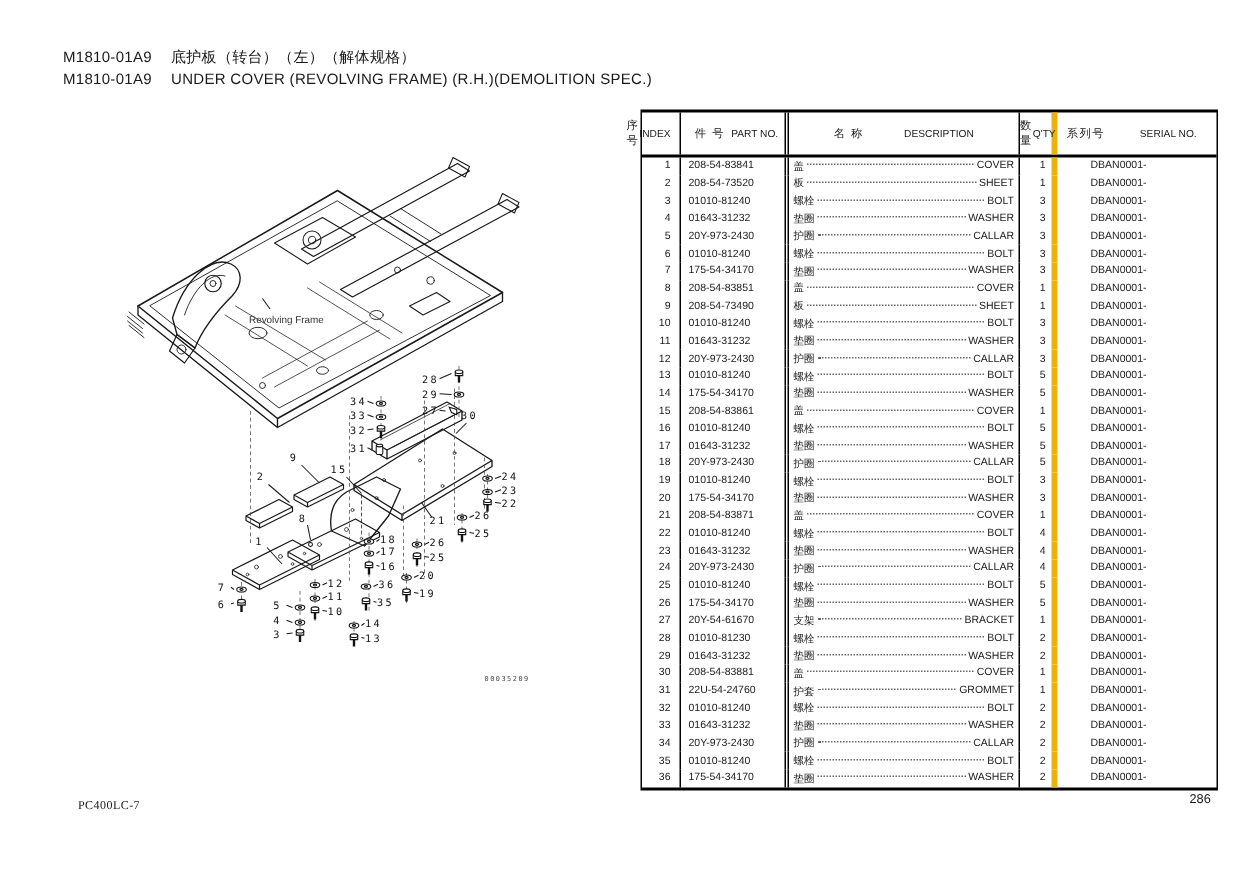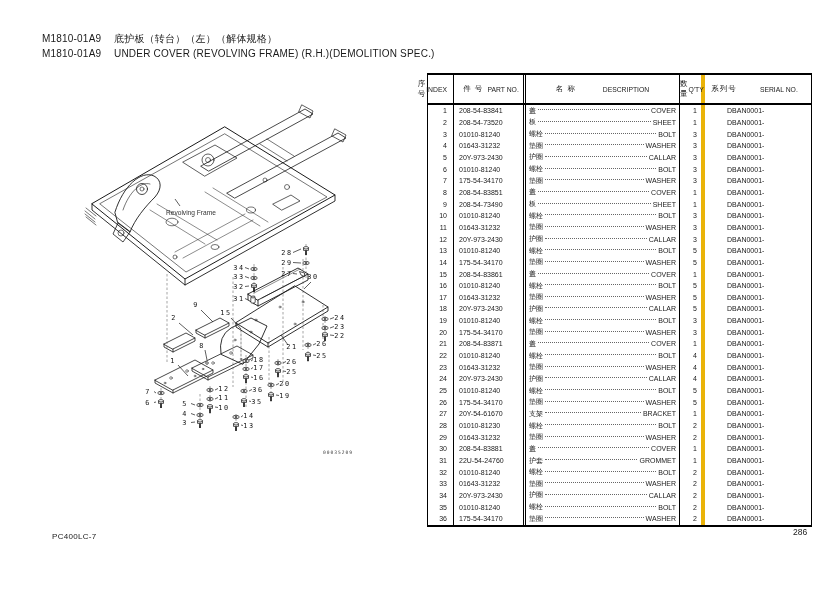--- a/index.html
+++ b/index.html
@@ -37,21 +37,21 @@
         overflow:hidden;white-space:nowrap;}
   .c-idx{width:26px;justify-content:flex-end;padding-right:6px;border-right:1px solid #000;}
   .c-part{width:72px;padding-left:5px;border-right:3px double #000;}
   .c-desc{width:154px;padding:0 3px;border-right:1px solid #000;}
   .c-qty{width:25px;justify-content:flex-end;padding-right:4px;border-right:4px solid #eab308;}
   .c-ser{width:99px;padding-left:22px;}
   .dcn{font-size:7px;}
   .den{font-size:7px;}
   .dots{flex:1;border-bottom:1px dotted #666;margin:0 2px 2px 2px;min-width:6px;}
   
-  .footer-model{position:absolute;left:52px;top:532px;font-size:8px;letter-spacing:0.3px;}
+  .footer-model{position:absolute;left:52px;top:532px;font-size:8px;letter-spacing:0.3px;font-family:Liberation Serif, serif;}
   .page-num{position:absolute;left:779px;top:527px;font-size:8.5px;margin-left:14px;}
 </style>
 </head>
 <body>
 
 <div class="sheet">
 
   <div class="title-block">
     <div class="t-line">
       <span class="code">M1810-01A9</span><span>底护板（转台）（左）（解体规格）</span>

